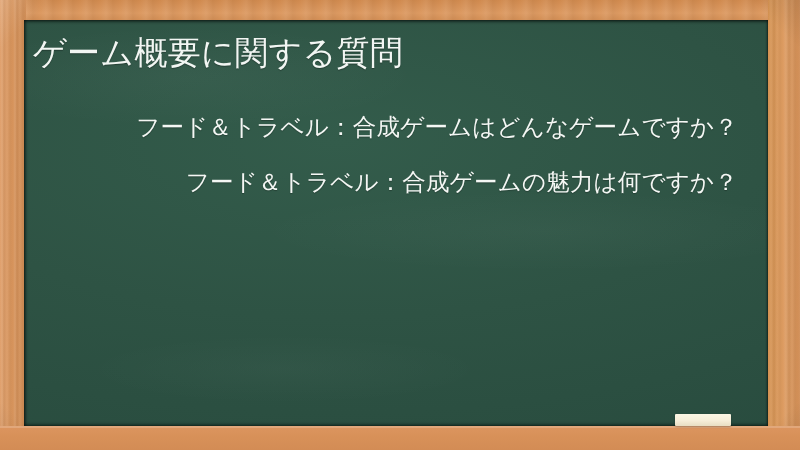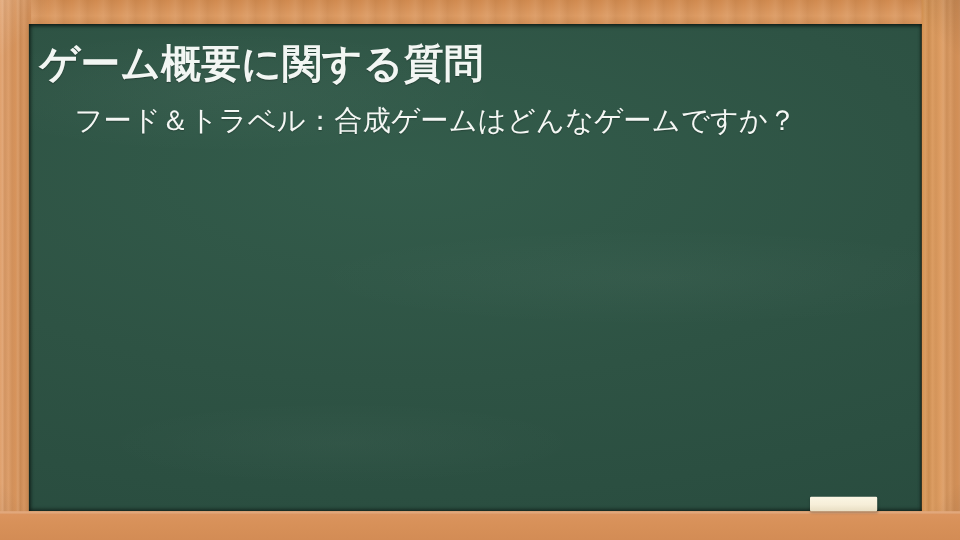--- a/index.html
+++ b/index.html
@@ -159,30 +159,31 @@
   
   .title {
     position: absolute;
     left: 9px;
     top: 14px;
     width: 720px;
     color: #f2f6f3;
     font-size: 33px;
     line-height: 1.18;
     letter-spacing: 0.3px;
-    font-weight: 700;
+    font-weight: 400;
     text-shadow: 0 1px 1px rgba(0,0,0,0.30);
     white-space: nowrap;
   }
 
   .question-list {
     position: absolute;
     left: 38px;
-    top: 64px;
+    top: 91px;
     width: 676px;
+    text-align: right;
   }
   .question-item {
     color: #f4f7f4;
     font-size: 23.5px;
     line-height: 1.42;
     font-weight: 400;
     letter-spacing: 0.2px;
     margin: 0 0 22px 0;
     text-shadow: 0 1px 1px rgba(0,0,0,0.25);
     word-break: break-all;
@@ -217,20 +218,21 @@
   <div class="miter br"></div>
 
   <div class="board">
     <div class="board-dust"></div>
     <div class="board-inner">
 
       <div class="title">ゲーム概要に関する質問</div>
 
       <div class="question-list">
         <p class="question-item">フード＆トラベル：合成ゲームはどんなゲームですか？</p>
+        <p class="question-item">フード＆トラベル：合成ゲームの魅力は何ですか？</p>
       </div>
 
     </div>
   </div>
 
   <div class="ledge"></div>
   <div class="ledge-highlight"></div>
 
   <div class="chalk"></div>
 

